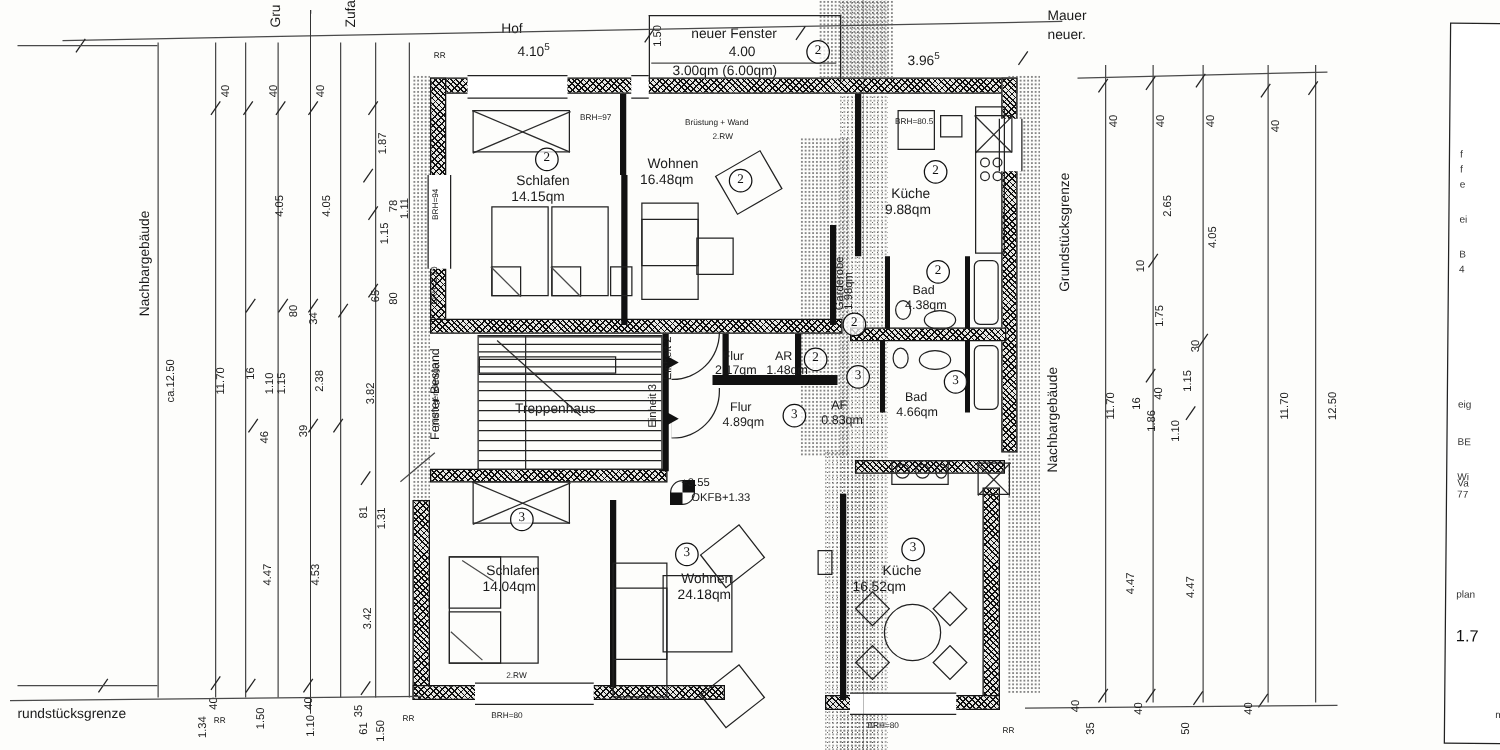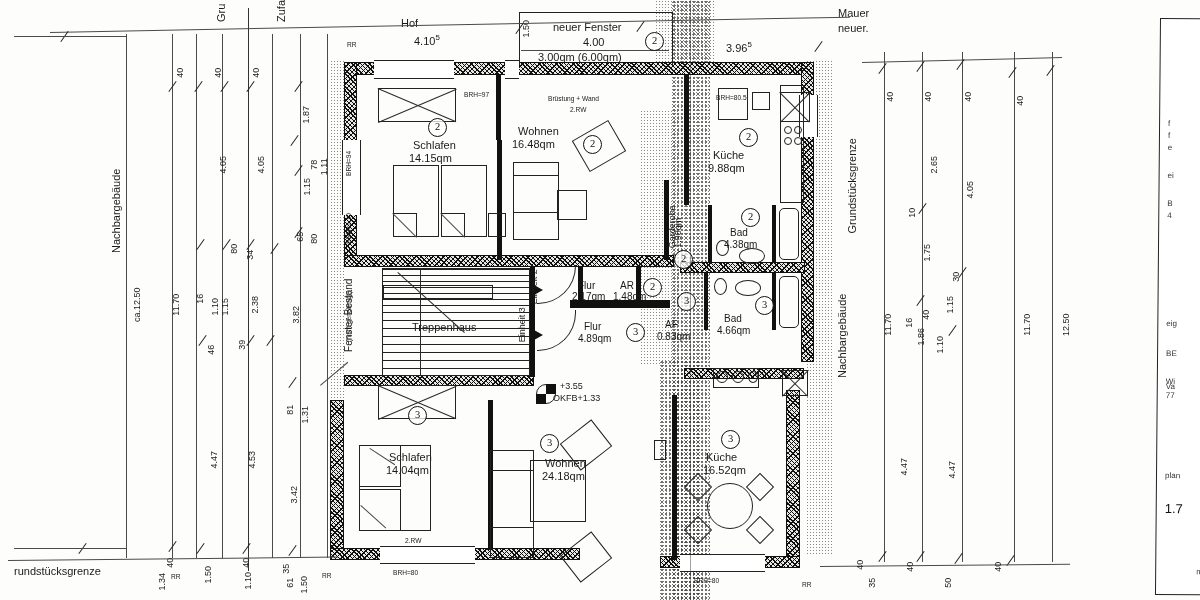--- a/index.html
+++ b/index.html
@@ -227,21 +227,21 @@
   <div class="txt sm9 rot90c" style="left:517px;top:282px;">Einheit 2</div>
   <div class="txt sm9 rot90c" style="left:505px;top:320px;">Einheit 3</div>
   <div class="arrowR" style="left:534px;top:285px;"></div>
   <div class="arrowR" style="left:534px;top:330px;"></div>
   <div class="ab" style="left:537px;top:265px;width:38px;height:38px;border:1px solid #222;border-radius:0 0 38px 0;border-top:none;border-left:none;"></div>
   <div class="ab" style="left:537px;top:310px;width:38px;height:40px;border:1px solid #222;border-radius:0 0 38px 0;border-top:none;border-left:none;"></div>
 
   <div class="fzr" style="left:536px;top:384px;width:20px;height:20px;"></div>
   <div class="ab" style="left:546px;top:384px;width:10px;height:10px;background:#111;"></div>
   <div class="ab" style="left:536px;top:394px;width:10px;height:10px;background:#111;"></div>
-  <div class="txt sm9" style="left:560px;top:382px;">+3.55</div>
+  <div class="txt sm9" style="left:545px;top:382px;">+3.55</div>
   <div class="txt sm9" style="left:553px;top:394px;">OKFB+1.33</div>
 
   <div class="badge" style="left:408px;top:406px;">3</div>
   <div class="txt sm11" style="left:389px;top:452px;">Schlafen</div>
   <div class="txt sm11" style="left:386px;top:465px;">14.04qm</div>
   <div class="fz" style="left:359px;top:445px;width:42px;height:42px;"></div>
   <div class="fz" style="left:359px;top:489px;width:42px;height:42px;"></div>
   <div class="fz" style="left:359px;top:445px;width:72px;height:86px;"></div>
   <div class="hl-thin" style="left:361px;top:505px;width:34px;transform:rotate(42deg);transform-origin:0 0;"></div>
   <div class="hl-thin" style="left:370px;top:448px;width:30px;transform:rotate(33deg);transform-origin:0 0;"></div>
@@ -251,21 +251,21 @@
   <div class="txt sm11" style="left:542px;top:471px;">24.18qm</div>
   <div class="fz" style="left:490px;top:450px;width:44px;height:108px;"></div>
   <div class="fz" style="left:490px;top:470px;width:44px;height:58px;"></div>
   <div class="fz" style="left:530px;top:460px;width:56px;height:62px;"></div>
   <div class="fz" style="left:566px;top:428px;width:40px;height:34px;transform:rotate(-38deg);"></div>
   <div class="fz" style="left:566px;top:540px;width:40px;height:34px;transform:rotate(-38deg);"></div>
   <div class="fz" style="left:654px;top:440px;width:12px;height:20px;"></div>
 
   <div class="badge" style="left:721px;top:430px;">3</div>
   <div class="txt sm11" style="left:706px;top:452px;">Küche</div>
-  <div class="txt sm11" style="left:703px;top:465px;">16.52qm</div>
+  <div class="txt sm11" style="left:682px;top:465px;">16.52qm</div>
   <div class="fzr" style="left:707px;top:483px;width:46px;height:46px;"></div>
   <div class="fz" style="left:688px;top:477px;width:20px;height:20px;transform:rotate(45deg);"></div>
   <div class="fz" style="left:750px;top:477px;width:20px;height:20px;transform:rotate(45deg);"></div>
   <div class="fz" style="left:688px;top:520px;width:20px;height:20px;transform:rotate(45deg);"></div>
   <div class="fz" style="left:750px;top:520px;width:20px;height:20px;transform:rotate(45deg);"></div>
 
   <div class="txt sm11 rot90c" style="left:75px;top:205px;">Nachbargebäude</div>
   <div class="txt sm11 rot90c" style="left:801px;top:330px;">Nachbargebäude</div>
   <div class="txt sm11 rot90c" style="left:805px;top:180px;">Grundstücksgrenze</div>
   <div class="txt sm11" style="left:14px;top:566px;">rundstücksgrenze</div>

